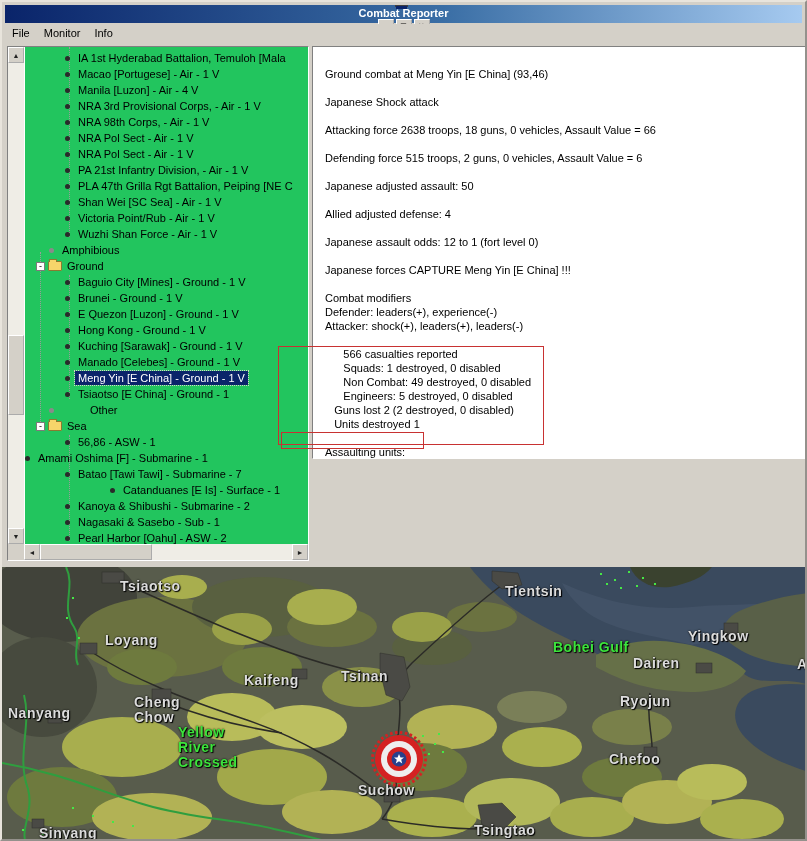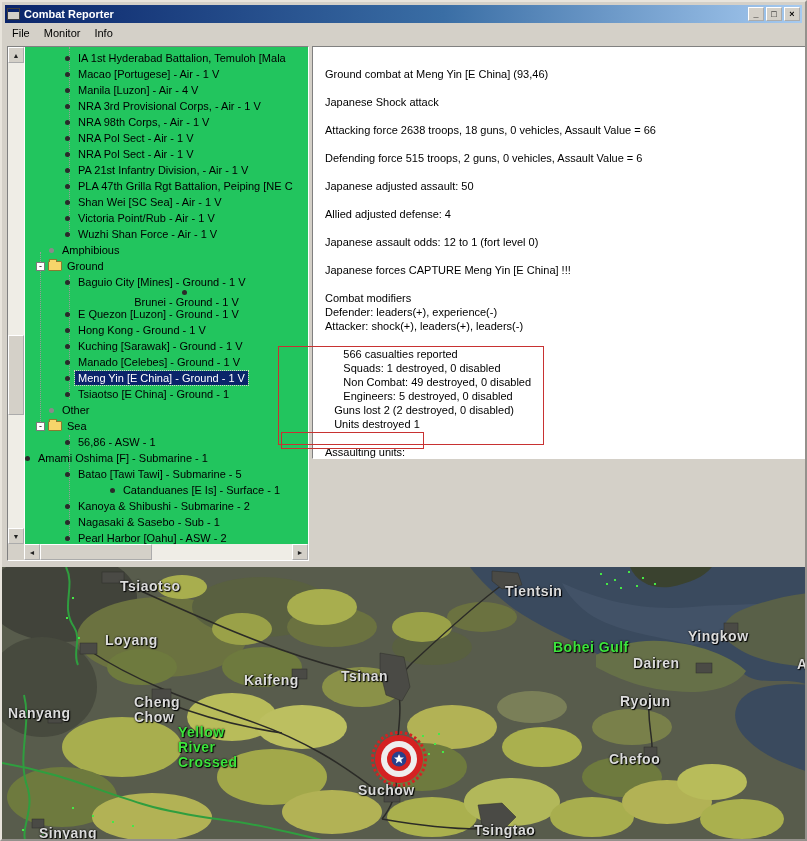--- a/index.html
+++ b/index.html
@@ -2,21 +2,21 @@
 <html><head>
 <meta charset="utf-8">
 <style>
   html,body{margin:0;padding:0;background:#808080;}
   *{box-sizing:border-box;}
   .window{position:relative;width:807px;height:841px;background:#d4d0c8;
     font-family:"Liberation Sans",sans-serif;border:2px outset #e8e4dc;overflow:hidden;}
   
   .titlebar{position:absolute;left:3px;top:3px;right:3px;height:18px;
     background:linear-gradient(90deg,#0a246a,#3a6ea5 55%,#a6caf0);
-    display:flex;align-items:center;padding:0 2px;}
+    display:flex;align-items:center;padding:0 2px;flex-direction:column;}
   .title-icon{width:13px;height:12px;background:#d4d0c8;border:1px solid #404040;margin-right:4px;position:relative;}
   .title-icon::before{content:"";position:absolute;left:0;top:0;right:0;height:3px;background:#0a246a;}
   .title-text{color:#fff;font-weight:bold;font-size:11px;flex:1;white-space:nowrap;}
   .title-buttons{display:flex;gap:2px;}
   .tbtn{width:16px;height:14px;background:#d4d0c8;border:1px outset #fff;
     font-size:9px;font-weight:bold;color:#000;display:flex;align-items:center;justify-content:center;line-height:1;}
   
   .menubar{position:absolute;left:3px;top:22px;right:3px;height:18px;display:flex;align-items:center;background:#d4d0c8;}
   .menu-item{font-size:11px;padding:2px 7px;color:#000;}
   
@@ -141,21 +141,21 @@
         </div>
         <div class="tree-row" style="padding-left: 11px;">
           <span class="expander">-</span>
           <span class="folder-icon"></span>
           <span class="tree-label">Ground</span>
         </div>
         <div class="tree-row" style="padding-left: 40px;">
           <span class="bullet"></span>
           <span class="tree-label">Baguio City [Mines] - Ground - 1 V</span>
         </div>
-        <div class="tree-row" style="padding-left: 40px; flex-direction: column;">
+        <div class="tree-row" style="padding-left: 40px;">
           <span class="bullet"></span>
           <span class="tree-label">Brunei  - Ground - 1 V</span>
         </div>
         <div class="tree-row" style="padding-left: 40px;">
           <span class="bullet"></span>
           <span class="tree-label">E Quezon [Luzon] - Ground - 1 V</span>
         </div>
         <div class="tree-row" style="padding-left: 40px;">
           <span class="bullet"></span>
           <span class="tree-label">Hong Kong - Ground - 1 V</span>
@@ -169,40 +169,40 @@
           <span class="tree-label">Manado [Celebes] - Ground - 1 V</span>
         </div>
         <div class="tree-row" style="padding-left: 40px;">
           <span class="bullet"></span>
           <span class="tree-label selected">Meng Yin [E China] - Ground - 1 V</span>
         </div>
         <div class="tree-row" style="padding-left: 40px;">
           <span class="bullet"></span>
           <span class="tree-label">Tsiaotso [E China] - Ground - 1</span>
         </div>
-        <div class="tree-row" style="padding-left: 24px;">
+        <div class="tree-row" style="padding-left: 24px; gap: 28px;">
           <span class="bullet gray"></span>
           <span class="tree-label">Other</span>
         </div>
         <div class="tree-row" style="padding-left: 11px;">
           <span class="expander">-</span>
           <span class="folder-icon"></span>
           <span class="tree-label">Sea</span>
         </div>
         <div class="tree-row" style="padding-left: 40px;">
           <span class="bullet"></span>
           <span class="tree-label">56,86 - ASW - 1</span>
         </div>
         <div class="tree-row" style="">
           <span class="bullet"></span>
           <span class="tree-label">Amami Oshima [F] - Submarine - 1</span>
         </div>
         <div class="tree-row" style="padding-left: 40px;">
           <span class="bullet"></span>
-          <span class="tree-label">Batao [Tawi Tawi] - Submarine - 5</span>
+          <span class="tree-label">Batao [Tawi Tawi] - Submarine - 7</span>
         </div>
         <div class="tree-row" style="padding-left: 60px; justify-content: center;">
           <span class="bullet"></span>
           <span class="tree-label">Catanduanes [E Is] - Surface - 1</span>
         </div>
         <div class="tree-row" style="padding-left: 40px;">
           <span class="bullet"></span>
           <span class="tree-label">Kanoya &amp; Shibushi - Submarine - 2</span>
         </div>
         <div class="tree-row" style="padding-left: 40px;">

